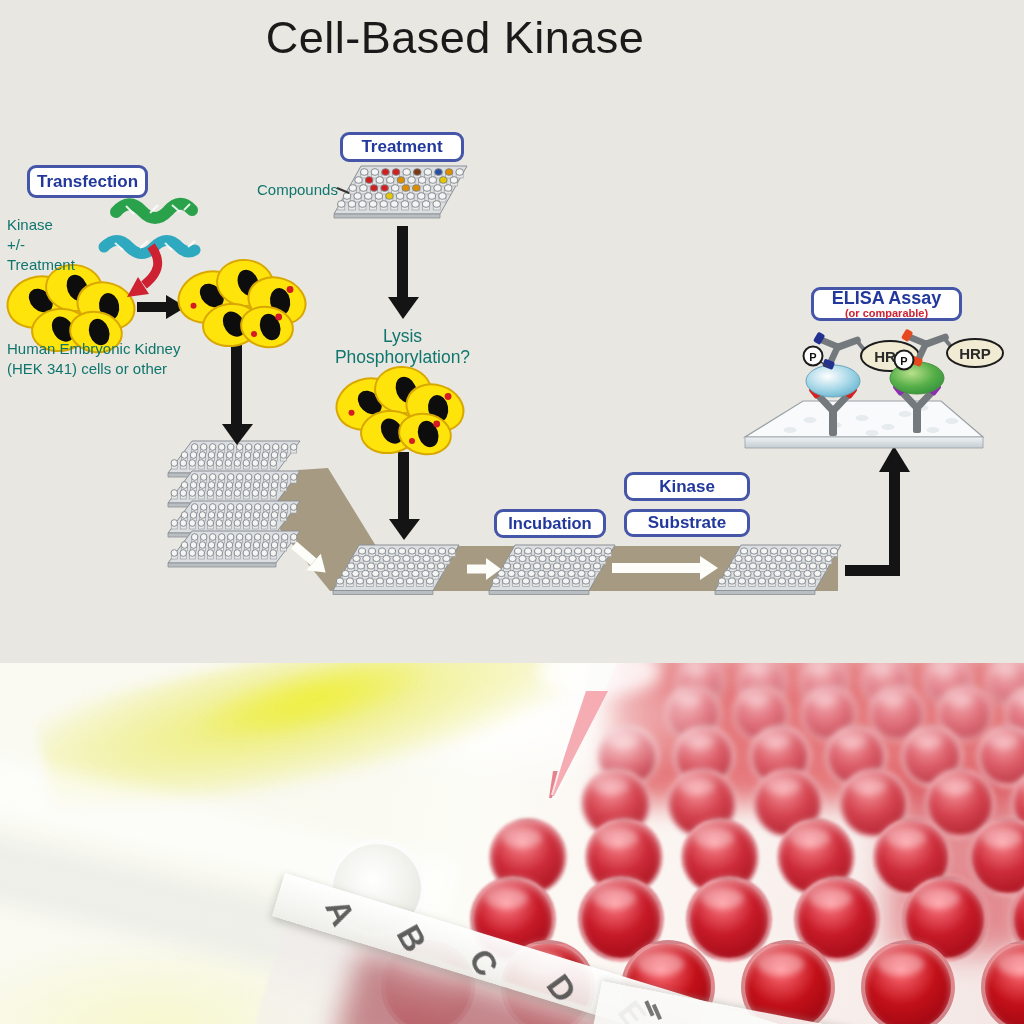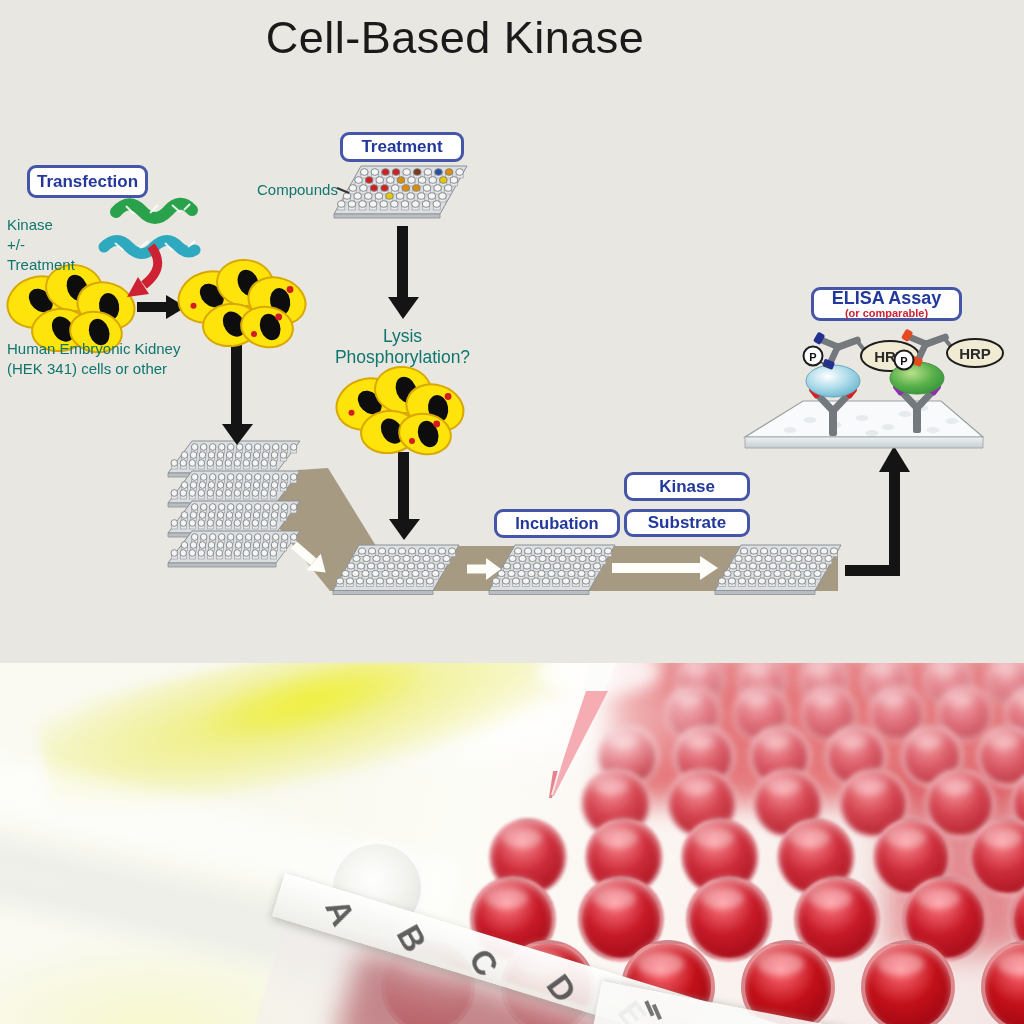--- a/index.html
+++ b/index.html
@@ -12,21 +12,21 @@
          font-family:"Liberation Sans",sans-serif;}
   .diagram{position:absolute;left:0;top:0;width:1024px;height:663px;background:var(--bg);}
   .diagram svg{position:absolute;left:0;top:0;}
   .fig-title{position:absolute;left:155px;top:12px;width:600px;text-align:center;
     font-size:45px;letter-spacing:.5px;color:#1a1a1a;}
   .step-box{position:absolute;display:flex;align-items:center;justify-content:center;
     background:#fff;border:3px solid var(--boxBorder);border-radius:9px;
     color:var(--boxText);font-weight:bold;font-size:17px;box-sizing:border-box;}
   #box-transfection{left:27px;top:165px;width:121px;height:33px;}
   #box-treatment{left:340px;top:132px;width:124px;height:30px;}
-  #box-incubation{left:494px;top:509px;width:126px;height:29px;font-size:16.5px;}
+  #box-incubation{left:494px;top:509px;width:112px;height:29px;font-size:16.5px;}
   #box-lysis{left:624px;top:472px;width:126px;height:29px;}
   #box-transfer{left:624px;top:509px;width:126px;height:28px;}
   #box-elisa{left:811px;top:287px;width:151px;height:34px;flex-direction:column;line-height:1.05;}
   #box-elisa .sub{font-size:11px;color:var(--accentRed);font-weight:bold;}
   #box-elisa .main{font-size:18px;}
   .ann{position:absolute;font-weight:normal;color:#0f766e;font-size:15px;line-height:20px;}
   .ann span{display:block;}
   #ann-kinase{left:7px;top:215px;}
   #ann-hek{left:7px;top:327px;margin-top:12px;}
   #ann-compounds{left:257px;top:180px;}

